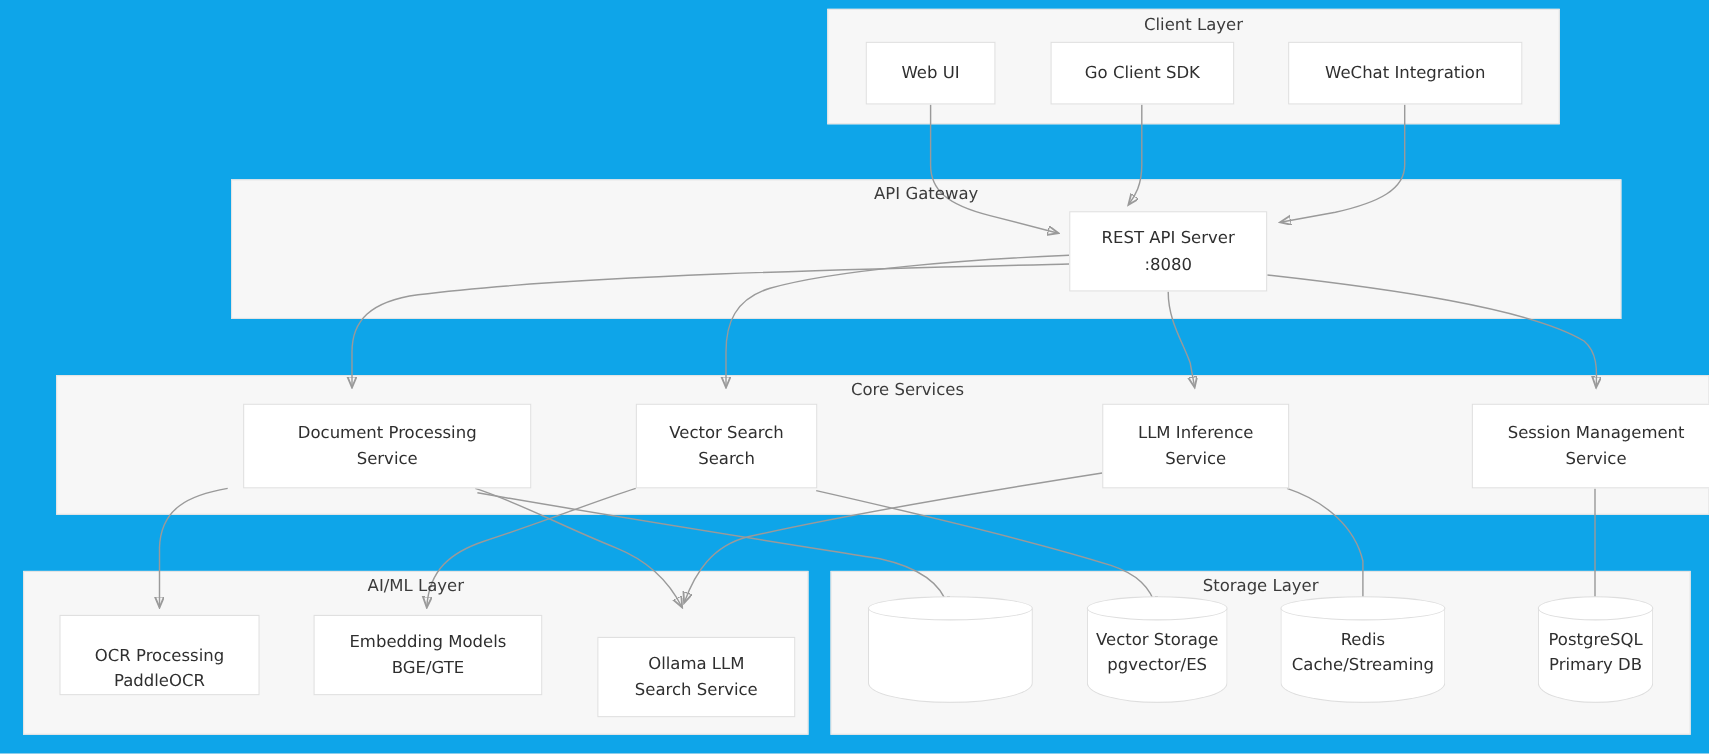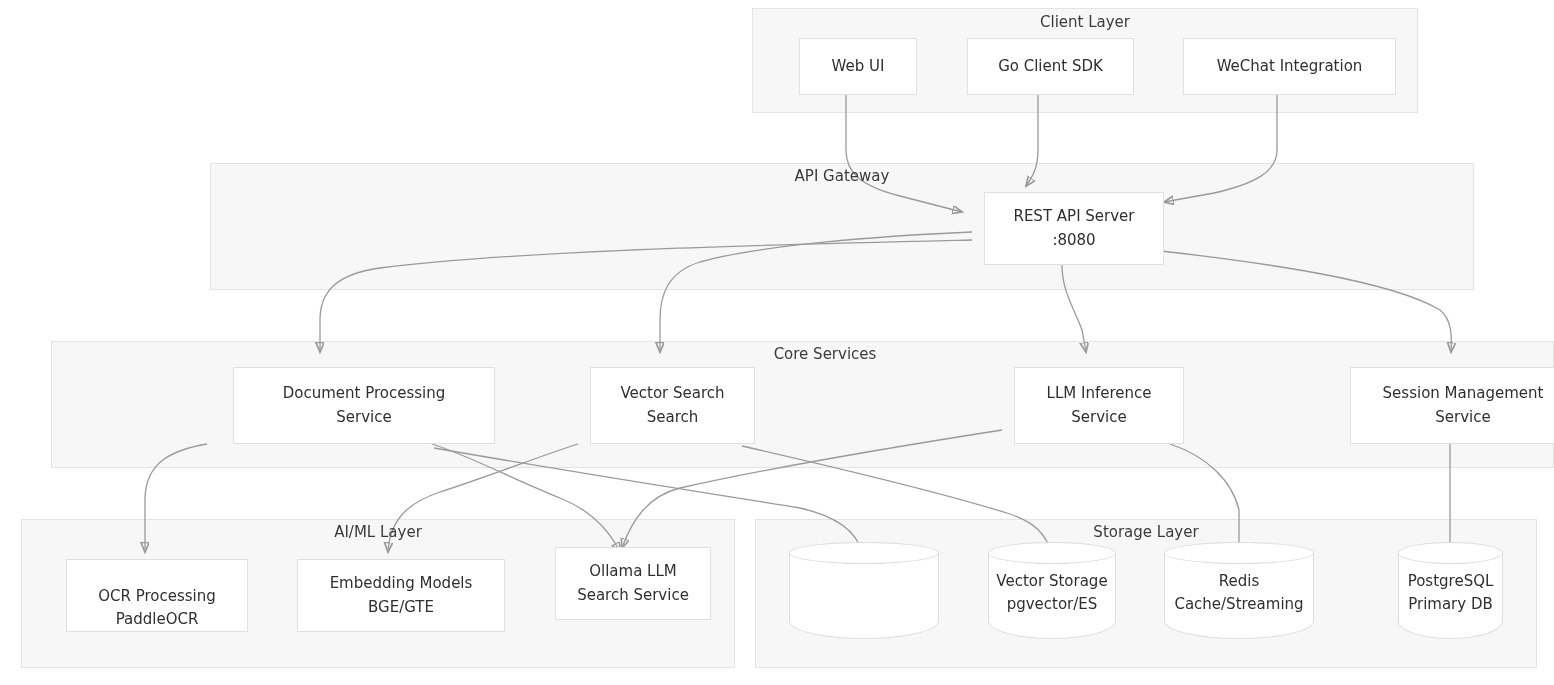--- a/index.html
+++ b/index.html
@@ -4,21 +4,21 @@
 <style>
   html, body {
     margin: 0;
     padding: 0;
     background: #efeeec;
   }
   #canvas {
     position: relative;
     width: 1554px;
     height: 685px;
-    background: #ffffff;
+    background: #0ea5e9;
     font-family: "DejaVu Sans", "Liberation Sans", sans-serif;
     overflow: hidden;
   }
   .layer-panel {
     position: absolute;
     background: #f7f7f7;
     border: 1px solid #e4e4e4;
     box-sizing: border-box;
   }
   .layer-title {
@@ -34,21 +34,20 @@
     border: 1px solid #e0e0e0;
     box-sizing: border-box;
     display: flex;
     flex-direction: column;
     align-items: center;
     justify-content: center;
     font-size: 15px;
     color: #2f2f2f;
     line-height: 1.55;
     text-align: center;
-    margin-left: 12px;
   }
   .node .l2 { display: block; }
   .cyl {
     position: absolute;
     box-sizing: border-box;
   }
   .cyl .cyl-body {
     position: absolute;
     left: 0;
     top: 11px;
@@ -187,21 +186,21 @@
   </div>
 
   <div class="node" style="left:54px; top:559px; width:182px; height:73px;justify-content:flex-end;">
     <span>OCR Processing</span>
     <span class="l2">PaddleOCR</span>
   </div>
   <div class="node" style="left:285px; top:559px; width:208px; height:73px;text-align:right;">
     <span>Embedding Models</span>
     <span class="l2">BGE/GTE</span>
   </div>
-  <div class="node" style="left:543px; top:547px; width:156px; height:73px;">
+  <div class="node" style="left:543px; top:579px; width:180px; height:73px;">
     <span>Ollama LLM</span>
     <span class="l2">Search Service</span>
   </div>
 
   <div class="cyl" style="left:789px; top:542px; width:150px; height:97px;">
     <div class="cyl-body"></div>
     <div class="cyl-top"></div>
   </div>
 
   <div class="cyl" style="left:988px; top:542px; width:128px; height:97px;">

